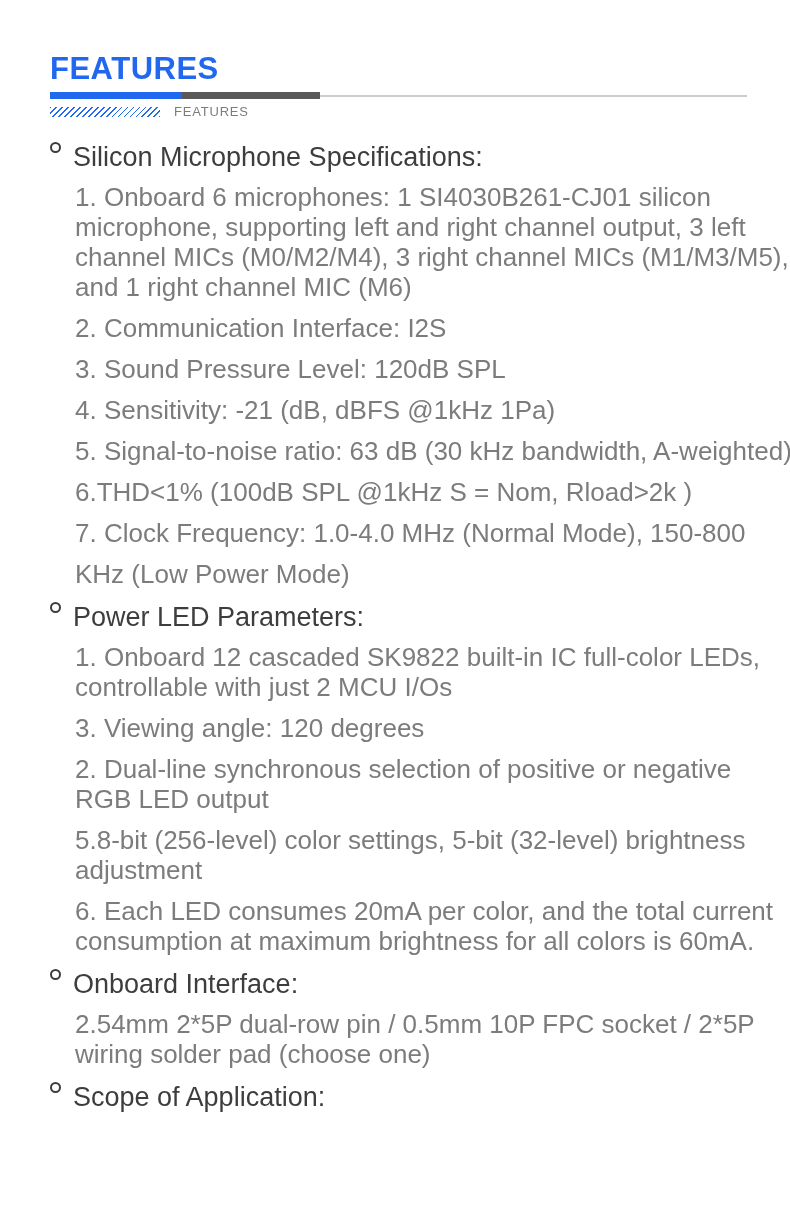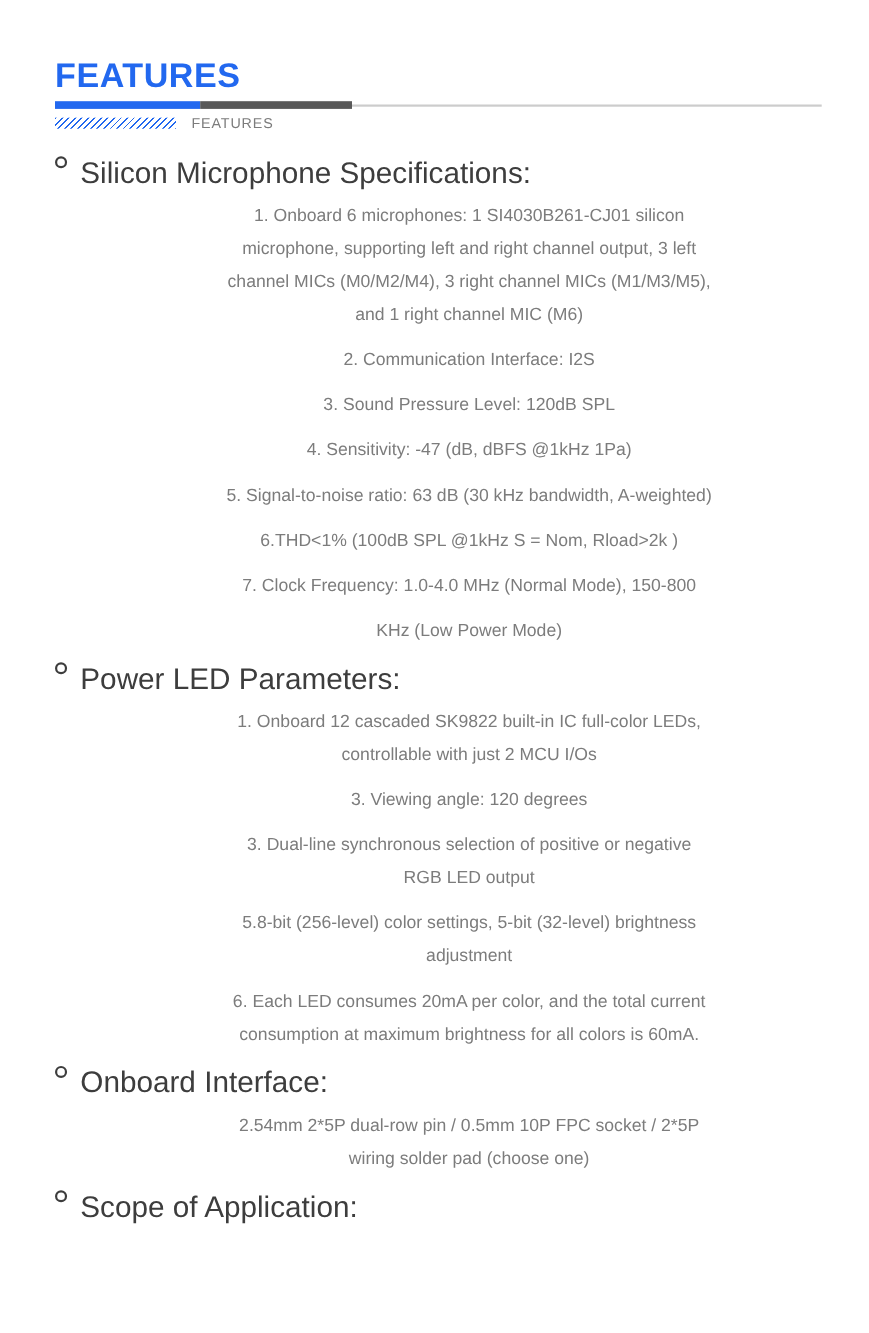--- a/index.html
+++ b/index.html
@@ -78,25 +78,24 @@
   h2 {
     color: var(--heading);
     font-size: 27px;
     font-weight: 400;
     line-height: 32px;
     white-space: pre;
   }
   .items { margin-left: 25px; }
   .item {
     color: var(--body);
-    font-size: 16px;
+    font-size: 26px;
     line-height: 30px;
     white-space: pre;
     margin: 0 0 11px;
-    text-align: center;
   }
 </style>
 </head>
 <body>
 
 <div class="page">
 
   <div>
     <h1 class="title">FEATURES</h1>
     <div class="underline">
@@ -115,38 +114,38 @@
       <span class="bullet"></span>
       <h2>Silicon Microphone Specifications:</h2>
     </div>
     <div class="items">
       <p class="item">1. Onboard 6 microphones: 1 SI4030B261-CJ01 silicon
 microphone, supporting left and right channel output, 3 left
 channel MICs (M0/M2/M4), 3 right channel MICs (M1/M3/M5),
 and 1 right channel MIC (M6)</p>
       <p class="item">2. Communication Interface: I2S</p>
       <p class="item">3. Sound Pressure Level: 120dB SPL</p>
-      <p class="item">4. Sensitivity: -47 (dB, dBFS @1kHz 1Pa)</p>
+      <p class="item">4. Sensitivity: -21 (dB, dBFS @1kHz 1Pa)</p>
       <p class="item">5. Signal-to-noise ratio: 63 dB (30 kHz bandwidth, A-weighted)</p>
       <p class="item">6.THD&lt;1% (100dB SPL @1kHz S = Nom, Rload&gt;2k )</p>
       <p class="item">7. Clock Frequency: 1.0-4.0 MHz (Normal Mode), 150-800</p>
       <p class="item">KHz (Low Power Mode)</p>
     </div>
   </section>
 
   <section>
     <div class="sec-head">
       <span class="bullet"></span>
       <h2>Power LED Parameters:</h2>
     </div>
     <div class="items">
       <p class="item">1. Onboard 12 cascaded SK9822 built-in IC full-color LEDs,
 controllable with just 2 MCU I/Os</p>
       <p class="item">3. Viewing angle: 120 degrees</p>
-      <p class="item">3. Dual-line synchronous selection of positive or negative
+      <p class="item">2. Dual-line synchronous selection of positive or negative
 RGB LED output</p>
       <p class="item">5.8-bit (256-level) color settings, 5-bit (32-level) brightness
 adjustment</p>
       <p class="item">6. Each LED consumes 20mA per color, and the total current
 consumption at maximum brightness for all colors is 60mA.</p>
     </div>
   </section>
 
   <section>
     <div class="sec-head">

